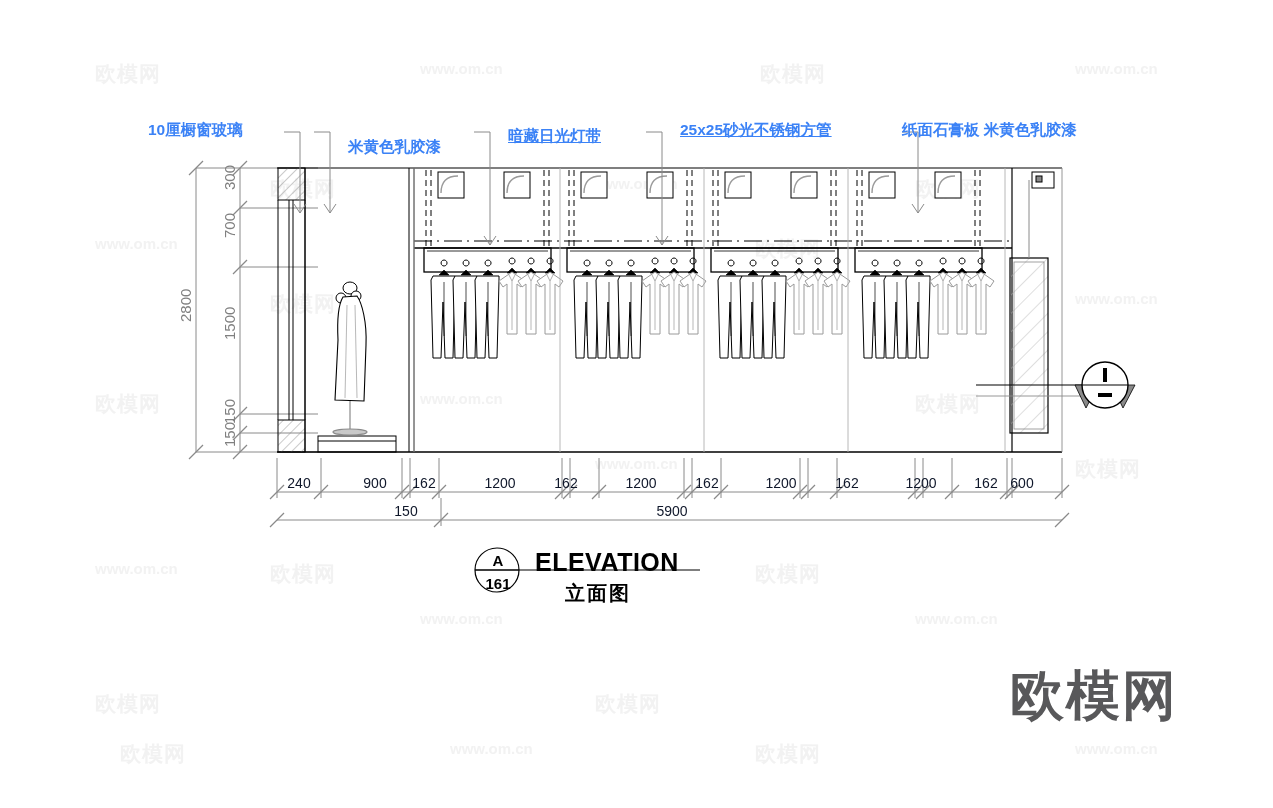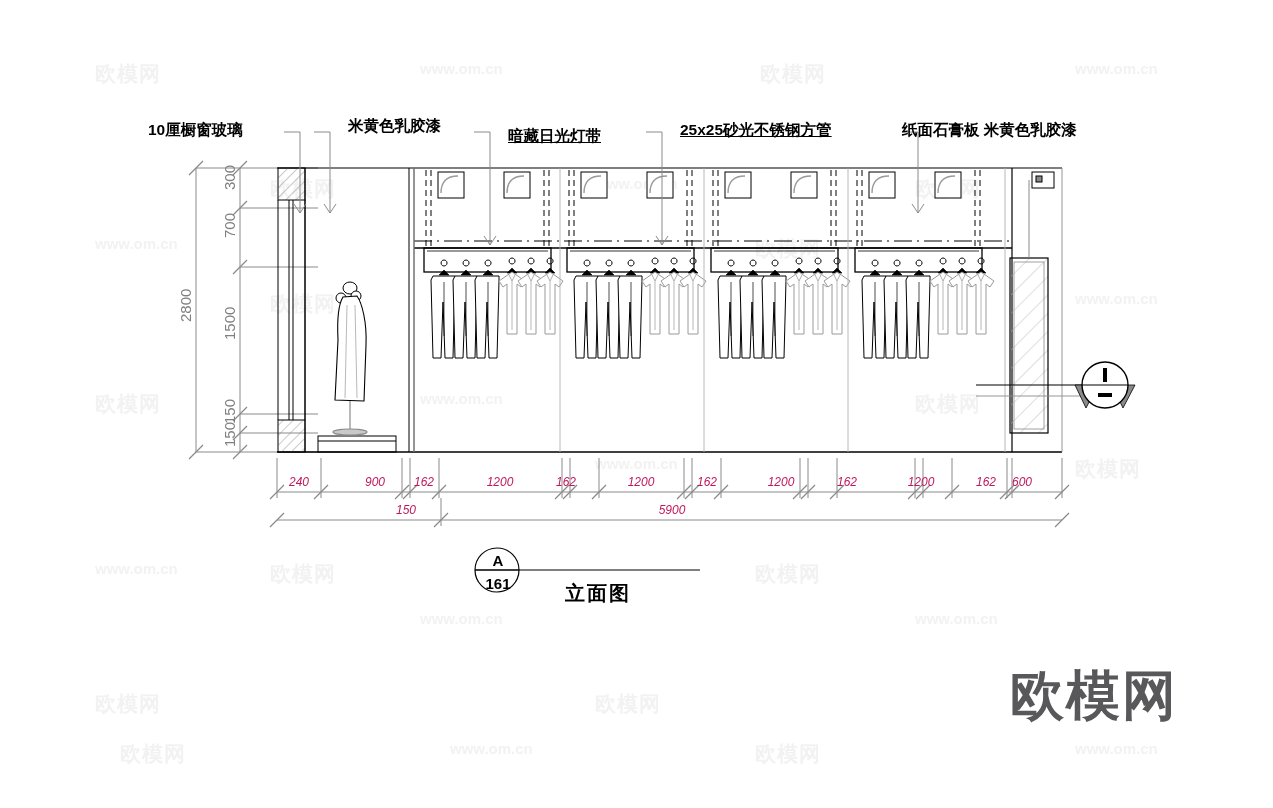--- a/index.html
+++ b/index.html
@@ -21,29 +21,28 @@
 
   
   .brand-logo{
     position:absolute;left:1010px;top:660px;
     font-size:54px;font-weight:bold;color:#58585a;letter-spacing:2px;
     white-space:nowrap;
   }
 
   
   .anno{
-    position:absolute;font-size:15.5px;font-weight:bold;color:#000000;
+    position:absolute;font-size:15.5px;font-weight:bold;color:#3b82f6;
     white-space:nowrap;line-height:1;
   }
 
   
   .dim{
-    position:absolute;font-size:12px;color:#be185d;white-space:nowrap;
+    position:absolute;font-size:14px;color:#0f172a;white-space:nowrap;
     line-height:1;
-    font-style:italic;
   }
   .dim-v{
     position:absolute;font-size:15px;color:#808080;white-space:nowrap;
     line-height:1;transform-origin:left top;
     transform:rotate(-90deg);
   }
 
   
   .title-main{
     position:absolute;font-size:25px;font-weight:bold;color:#000;
@@ -395,21 +394,21 @@
 
     <g>
       <circle cx="497" cy="570" r="22" fill="#ffffff" stroke="#000000" stroke-width="1.2"></circle>
       <line x1="475" y1="570" x2="700" y2="570" stroke="#000000" stroke-width="1.2"></line>
       <line x1="475" y1="570" x2="519" y2="570" stroke="#000000" stroke-width="1.2"></line>
     </g>
   </svg>
 
   <div id="anno-layer">
       <div class="anno" style="left: 148px; top: 122px;">10厘橱窗玻璃</div>
-      <div class="anno" style="left: 348px; top: 118px;">米黄色乳胶漆</div>
+      <div class="anno" style="left: 348px; top: 139px;">米黄色乳胶漆</div>
       <div class="anno" style="left: 508px; top: 128px; text-decoration: underline;">暗藏日光灯带</div>
       <div class="anno" style="left: 680px; top: 122px; text-decoration: underline;">25x25砂光不锈钢方管</div>
       <div class="anno" style="left: 902px; top: 122px;">纸面石膏板 米黄色乳胶漆</div>
     </div>
 
   <div id="dim-layer">
       <div class="dim" style="left: 299px; top: 476px; transform: translateX(-50%);">240</div>
       <div class="dim" style="left: 361px; top: 476px; transform: translateX(-50%); margin-left: 14px;">900</div>
       <div class="dim" style="left: 424px; top: 476px; transform: translateX(-50%);">162</div>
       <div class="dim" style="left: 500px; top: 476px; transform: translateX(-50%);">1200</div>
@@ -424,19 +423,20 @@
       <div class="dim" style="left: 406px; top: 504px; transform: translateX(-50%);">150</div>
       <div class="dim" style="left: 672px; top: 504px; transform: translateX(-50%);">5900</div>
       <div class="dim-v" style="left: 222px; top: 190px;">300</div>
       <div class="dim-v" style="left: 222px; top: 238px;">700</div>
       <div class="dim-v" style="left: 222px; top: 340px;">1500</div>
       <div class="dim-v" style="left: 222px; top: 424px;">150</div>
       <div class="dim-v" style="left: 222px; top: 447px;">150</div>
       <div class="dim-v" style="left: 178px; top: 322px;">2800</div>
     </div>
 
+  <div class="title-main" style="left:535px;top:548px;">ELEVATION</div>
   <div class="title-sub" style="left:565px;top:580px;">立面图</div>
   <div class="title-tag" style="left:488px;top:552px;width:20px;">A</div>
   <div class="title-tag" style="left:482px;top:575px;width:32px;">161</div>
 
   <div class="brand-logo">欧模网</div>
 
 </div>
 
 </body></html>

